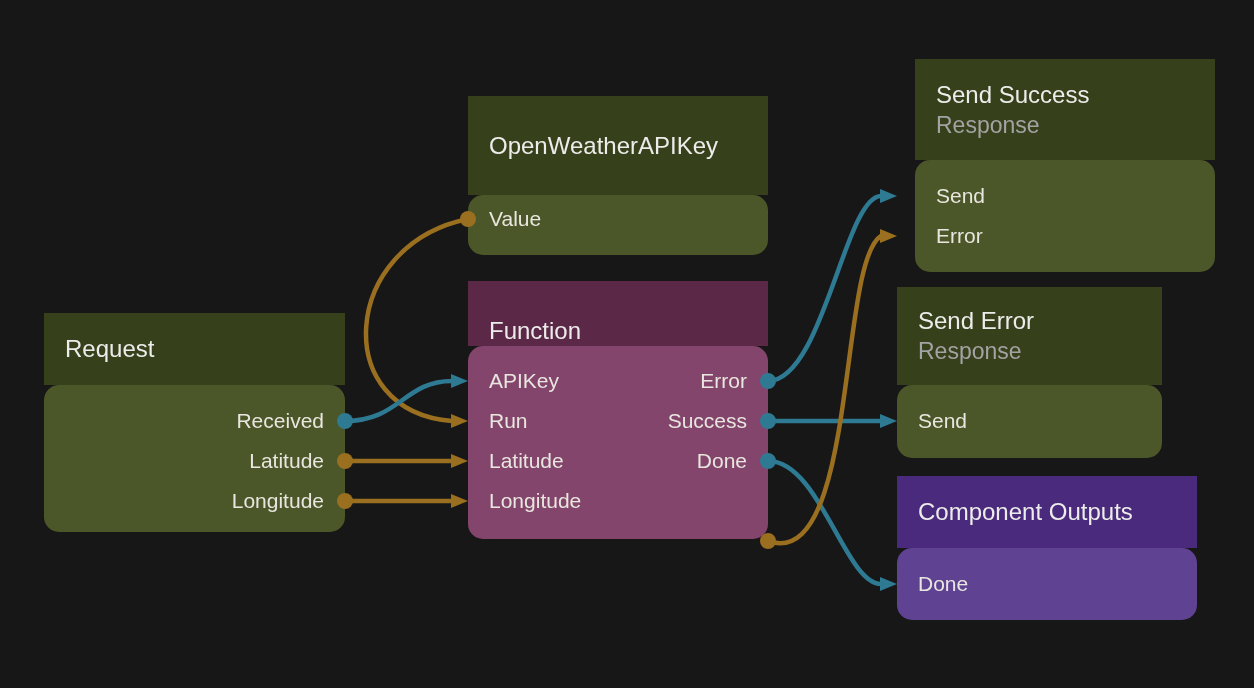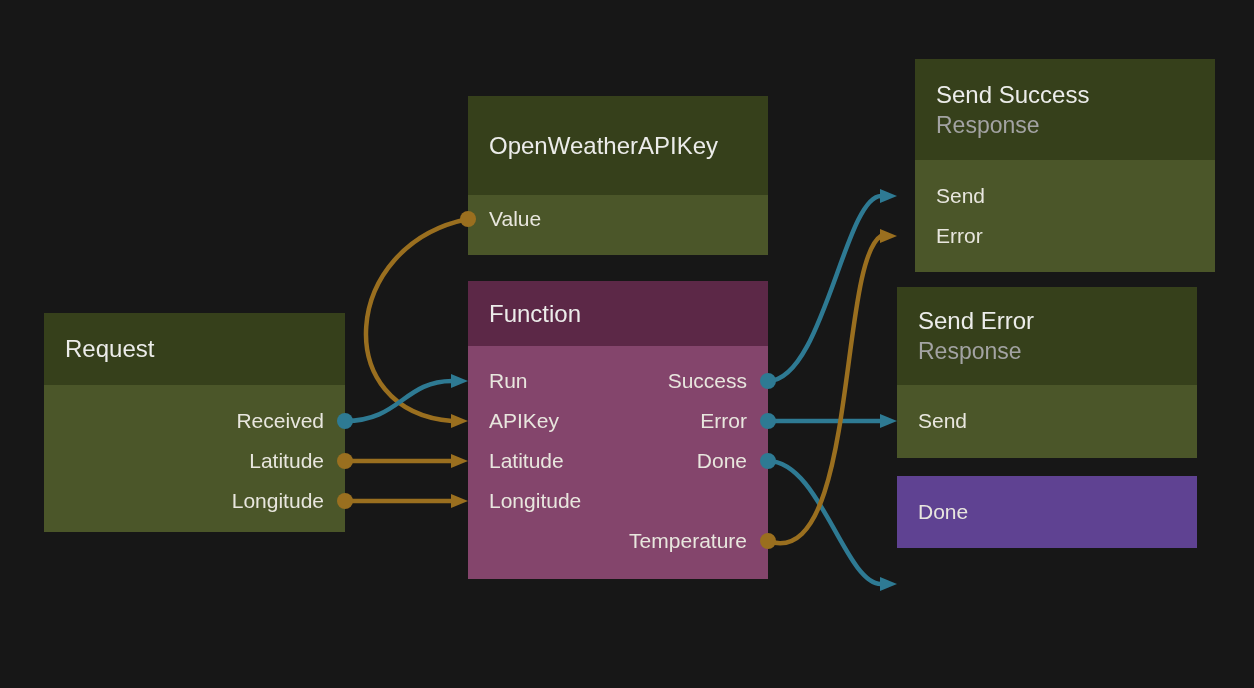--- a/index.html
+++ b/index.html
@@ -4,21 +4,21 @@
 <style>
   html,body{margin:0;padding:0;background:#171717;}
   #canvas{
     position:relative;width:1254px;height:688px;overflow:hidden;
     background:#171717;font-family:"Liberation Sans",sans-serif;
   }
   .node{position:absolute;z-index:1;}
   .node-header{display:flex;flex-direction:column;justify-content:center;padding:0 21px;box-sizing:border-box;}
   .node-title{font-size:24px;color:#ececea;line-height:30px;white-space:nowrap;}
   .node-subtitle{font-size:23px;line-height:30px;white-space:nowrap;}
-  .node-body{box-sizing:border-box;}
+  .node-body{box-sizing:border-box;border-radius:15px;}
   .port-row{height:40px;line-height:40px;font-size:21px;color:#e8e6de;
     display:flex;justify-content:space-between;padding:0 21px;white-space:nowrap;}
   .port-row .pl{text-align:left;}
   .port-row .pr{text-align:right;margin-left:auto;}
   
   .green  .node-header{background:#36401b;}
   .green  .node-body{background:#4b5629;}
   .green  .node-subtitle{color:#a3a3a3;}
   
   .plum   .node-header{background:#5c2847;}
@@ -27,26 +27,26 @@
   .purple .node-header{background:#4a2a7c;}
   .purple .node-body{background:#5f4292;}
   
   #node-request{left:44px;top:313px;width:301px;}
   #node-request .node-header{height:72px;}
   #node-request .node-body{padding:16px 0 11px 0;}
   #node-openweather{left:468px;top:84px;width:300px;margin-top:12px;}
   #node-openweather .node-header{height:99px;}
   #node-openweather .node-body{padding:4px 0 16px 0;}
   #node-function{left:468px;top:281px;width:300px;}
-  #node-function .node-header{height:65px;}
+  #node-function .node-header{height:65px;justify-content:flex-end;}
   #node-function .node-body{padding:15px 0 18px 0;}
   #node-send-success{left:915px;top:59px;width:300px;}
   #node-send-success .node-header{height:101px;}
   #node-send-success .node-body{padding:16px 0 16px 0;}
-  #node-send-error{left:897px;top:287px;width:300px;}
+  #node-send-error{left:897px;top:287px;width:265px;}
   #node-send-error .node-header{height:98px;}
   #node-send-error .node-body{padding:16px 0 17px 0;}
   #node-component-outputs{left:897px;top:476px;width:300px;}
   #node-component-outputs .node-header{height:72px;}
   #node-component-outputs .node-body{padding:16px 0 16px 0;}
   
   #wire-layer{position:absolute;left:0;top:0;z-index:2;pointer-events:none;}
   #wire-layer .wire{fill:none;stroke-width:4.5px;stroke-linecap:round;pointer-events:stroke;}
   .teal-stroke{stroke:#2e7a93;}
   .orange-stroke{stroke:#9a6f1f;}
@@ -85,36 +85,33 @@
       </div>
     </div>
   </div>
 
   <div class="node plum" id="node-function">
     <div class="node-header">
       <div class="node-title">Function</div>
     </div>
     <div class="node-body">
       <div class="port-row">
+        <span class="pl">APIKey</span>
+        <span class="pr">Error</span>
+      </div>
+      <div class="port-row">
         <span class="pl">Run</span>
         <span class="pr">Success</span>
-      </div>
-      <div class="port-row">
-        <span class="pl">APIKey</span>
-        <span class="pr">Error</span>
       </div>
       <div class="port-row">
         <span class="pl">Latitude</span>
         <span class="pr">Done</span>
       </div>
       <div class="port-row">
         <span class="pl">Longitude</span>
-      </div>
-      <div class="port-row">
-        <span class="pr">Temperature</span>
       </div>
     </div>
   </div>
 
   <div class="node green" id="node-send-success">
     <div class="node-header">
       <div class="node-title">Send Success</div>
       <div class="node-subtitle">Response</div>
     </div>
     <div class="node-body">
@@ -133,20 +130,23 @@
       <div class="node-subtitle">Response</div>
     </div>
     <div class="node-body">
       <div class="port-row">
         <span class="pl">Send</span>
       </div>
     </div>
   </div>
 
   <div class="node purple" id="node-component-outputs">
+    <div class="node-header">
+      <div class="node-title">Component Outputs</div>
+    </div>
     <div class="node-body">
       <div class="port-row">
         <span class="pl">Done</span>
       </div>
     </div>
   </div>
 
   <svg id="wire-layer" width="1254" height="688" viewBox="0 0 1254 688">
     <g>
       <path class="wire orange-stroke" d="M 468 219 C 340 245, 330 412, 452 421"></path>

